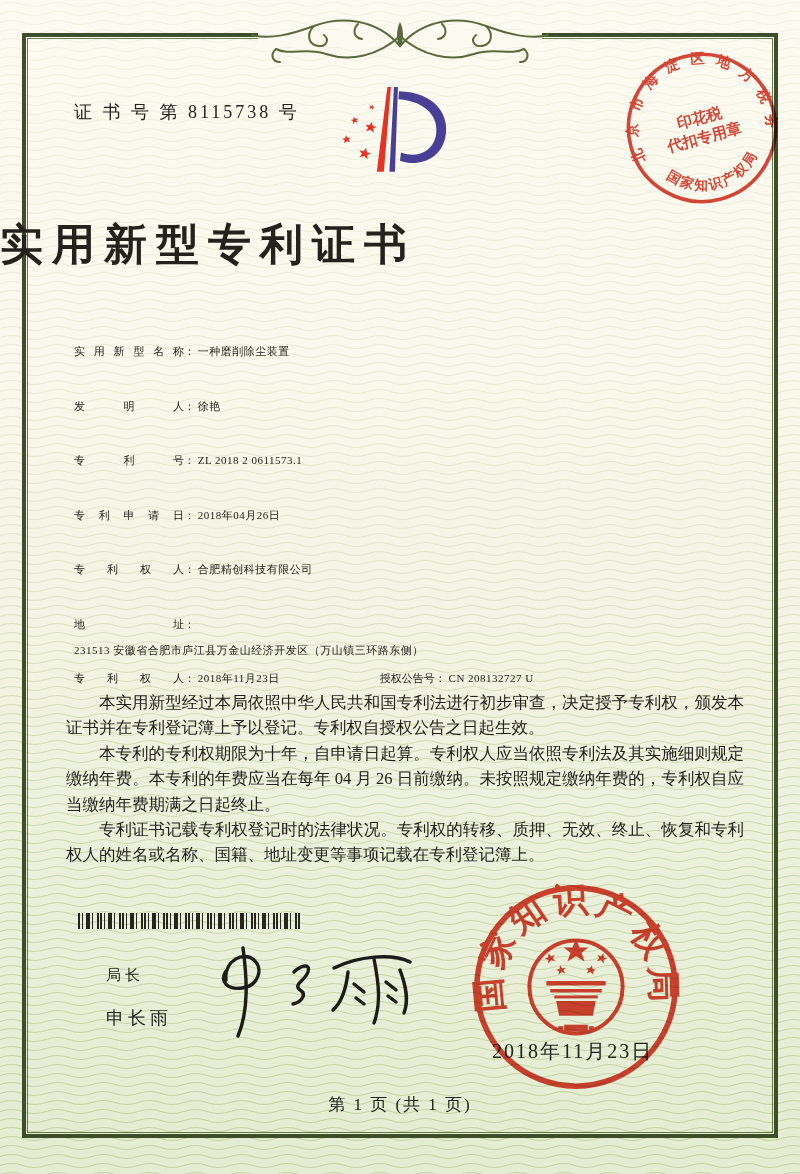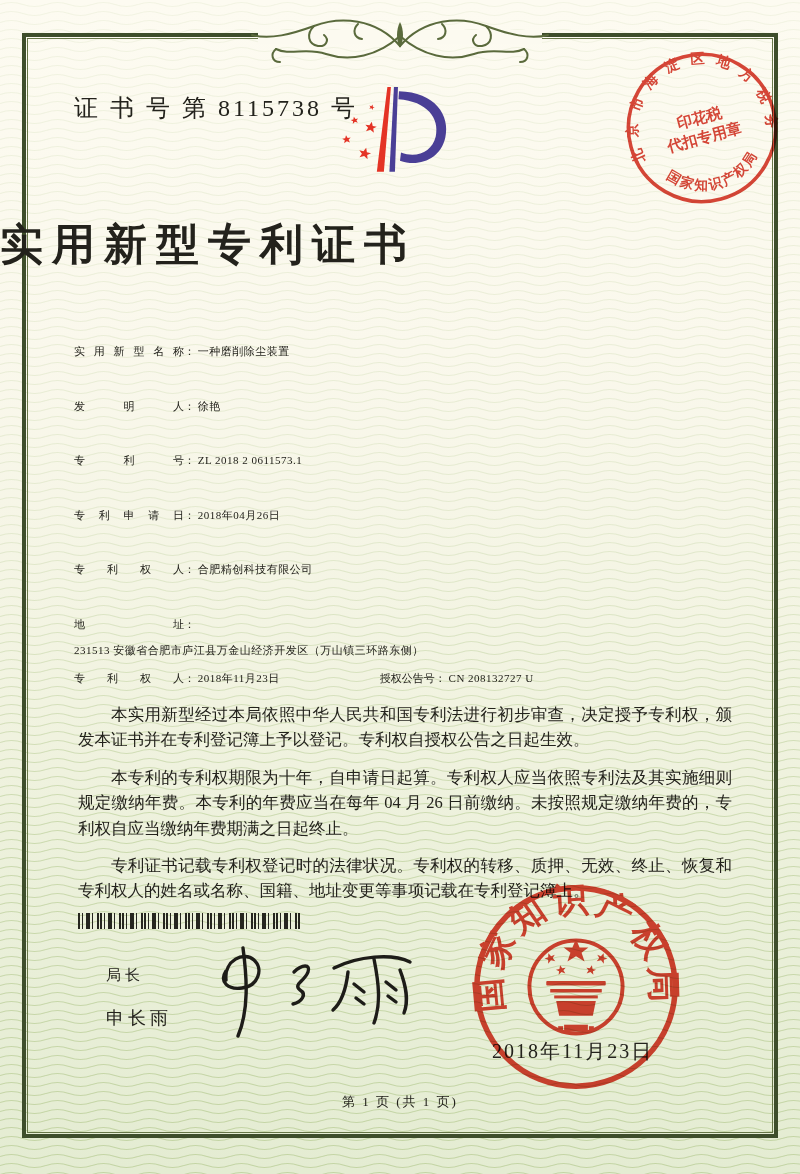--- a/index.html
+++ b/index.html
@@ -5,51 +5,51 @@
   html,body{margin:0;padding:0;background:#888;}
   .page{
     position:relative;width:800px;height:1174px;margin:0 auto;overflow:hidden;
     background:linear-gradient(180deg,#fdfbf1 0%,#faf8ec 30%,#f1f3e0 60%,#e9efd8 82%,#e4ecd2 100%);
     font-family:"Liberation Serif","DejaVu Serif",serif;color:#23221c;
   }
   .guilloche{position:absolute;left:0;top:0;z-index:0;}
   .frame{position:absolute;left:22px;right:22px;top:33px;bottom:36px;border:4px solid #3e4e2b;z-index:1;}
   .frame-inner{position:absolute;inset:1px;border:1px solid #677748;}
   .flourish{position:absolute;left:248px;top:12px;z-index:2;}
-  .cert-no{position:absolute;left:74px;top:92px;font-size:24px;letter-spacing:3px;z-index:3;}
+  .cert-no{position:absolute;left:74px;top:100px;font-size:18px;letter-spacing:3px;z-index:3;}
   .cnipa-logo{position:absolute;left:326px;top:72px;z-index:3;}
   .tax-seal{position:absolute;left:618px;top:44px;z-index:5;transform:rotate(-15deg);mix-blend-mode:multiply;opacity:.93;}
   .title{position:absolute;left:0;width:100%;top:216px;margin:0;text-align:left;
     font-size:43px;font-weight:700;letter-spacing:9px;z-index:3;}
   .fields{position:absolute;left:74px;top:338px;width:664px;font-size:11px;z-index:3;}
   .frow{margin-bottom:28.5px;line-height:26px;white-space:nowrap;}
   .flabel{display:inline-block;width:110px;text-align:justify;text-align-last:justify;vertical-align:top;}
   .fcolon{display:inline-block;vertical-align:top;}
   .fvalue{display:inline-block;vertical-align:top;letter-spacing:.5px;}
   .frow.address{white-space:normal;margin-bottom:2.5px;}
   .frow.address .fvalue{width:548px;}
   .grant-row{display:flex;}
   .grant-no-field{margin-left:100px;}
   .grant-no-field .flabel{width:auto;text-align-last:auto;}
   .body-text{position:absolute;left:66px;top:690px;width:678px;font-size:16.5px;line-height:25.4px;
     text-align:justify;z-index:3;}
-  .body-text p{margin:12px;text-indent:2em;}
+  .body-text p{margin:0;text-indent:2em;}
   .barcode{position:absolute;left:78px;top:913px;width:224px;height:16px;z-index:3;
     background:repeating-linear-gradient(90deg,
       #26261f 0 2px,transparent 2px 4px,#26261f 4px 5px,transparent 5px 8px,
       #26261f 8px 12px,transparent 12px 14px,#26261f 14px 15px,transparent 15px 19px,
       #26261f 19px 21px,transparent 21px 22px);}
   .director-label{position:absolute;left:106px;top:966px;font-size:15px;letter-spacing:4px;
     font-family:"Liberation Sans","DejaVu Sans",sans-serif;z-index:3;}
   .director-name{position:absolute;left:106px;top:1006px;font-size:18px;letter-spacing:4px;
     font-family:"Liberation Sans","DejaVu Sans",sans-serif;z-index:3;}
   .signature{position:absolute;left:196px;top:938px;z-index:4;}
   .seal-date{position:absolute;left:492px;top:1038px;font-size:20px;letter-spacing:2px;z-index:3;}
   .gov-seal{position:absolute;left:462px;top:876px;z-index:5;mix-blend-mode:multiply;opacity:.95;}
-  .page-footer{position:absolute;left:0;top:1093px;width:100%;text-align:center;font-size:13px;
+  .page-footer{position:absolute;left:0;top:1093px;width:100%;text-align:center;font-size:17px;
     letter-spacing:2px;z-index:3;}
 </style>
 </head>
 <body>
 
 <div class="page">
 
   <svg class="guilloche" width="800" height="1174" aria-hidden="true">
     <defs>
       <pattern id="wv" width="46" height="9" patternUnits="userSpaceOnUse">

